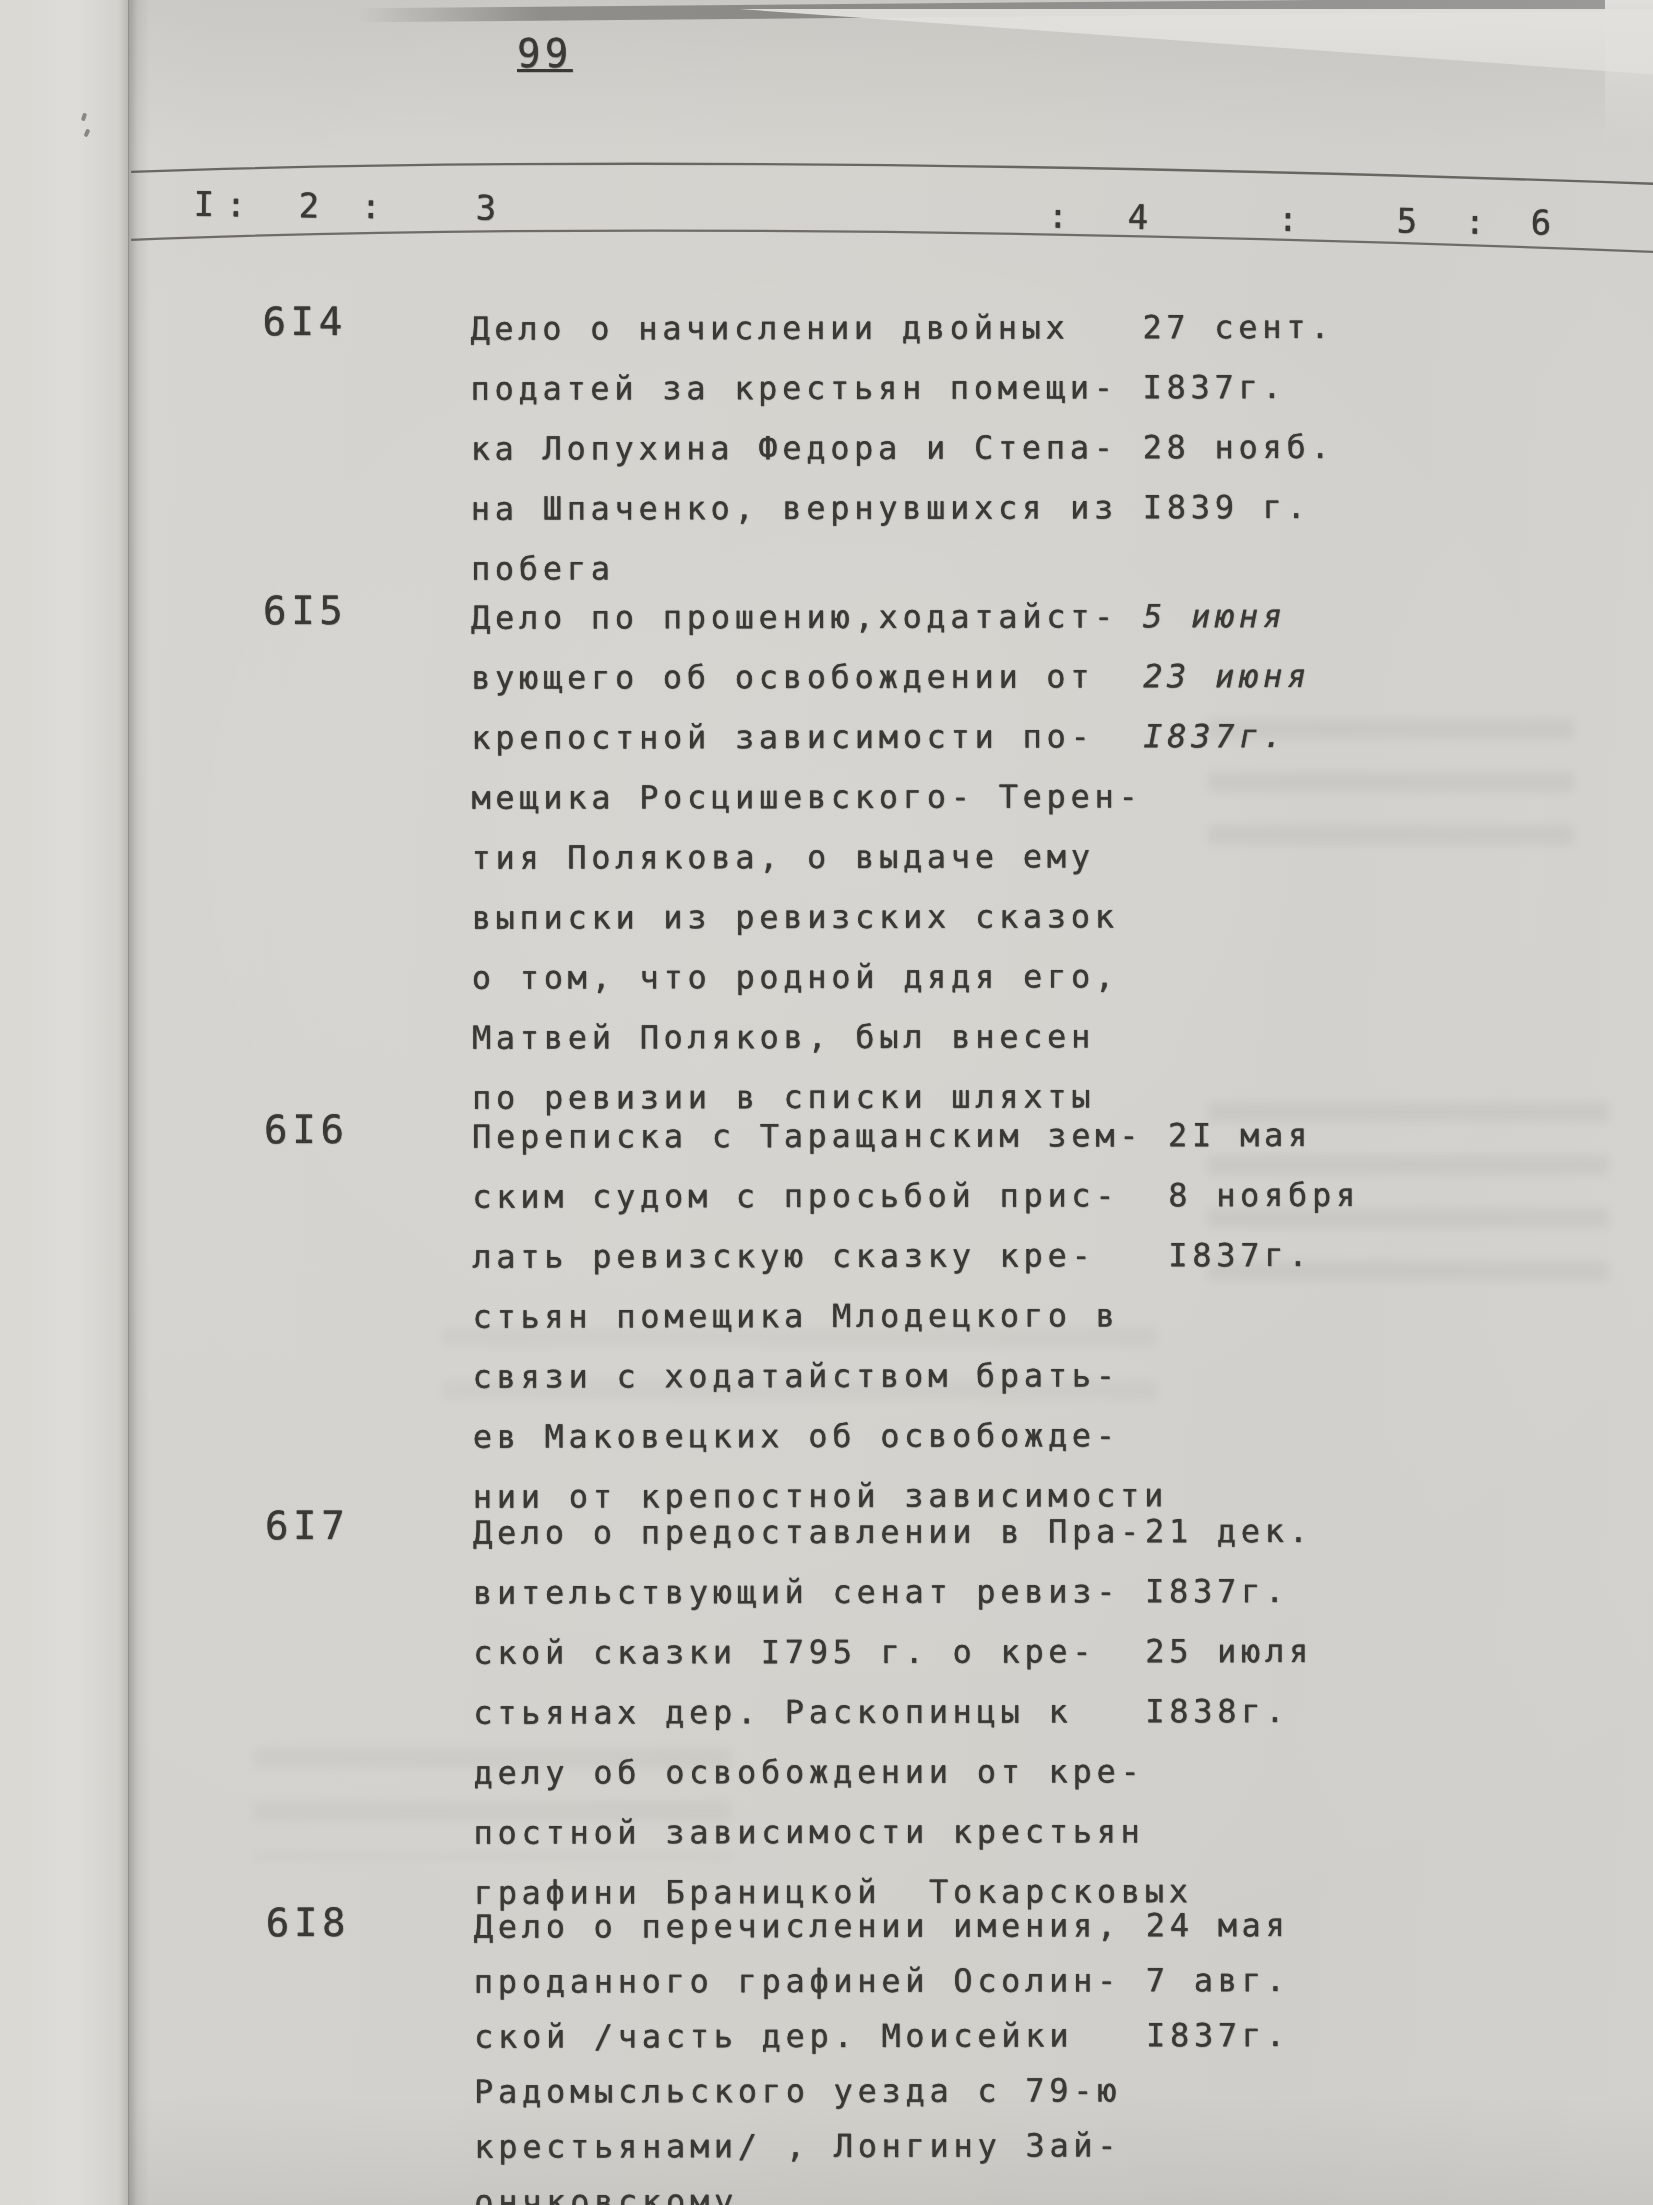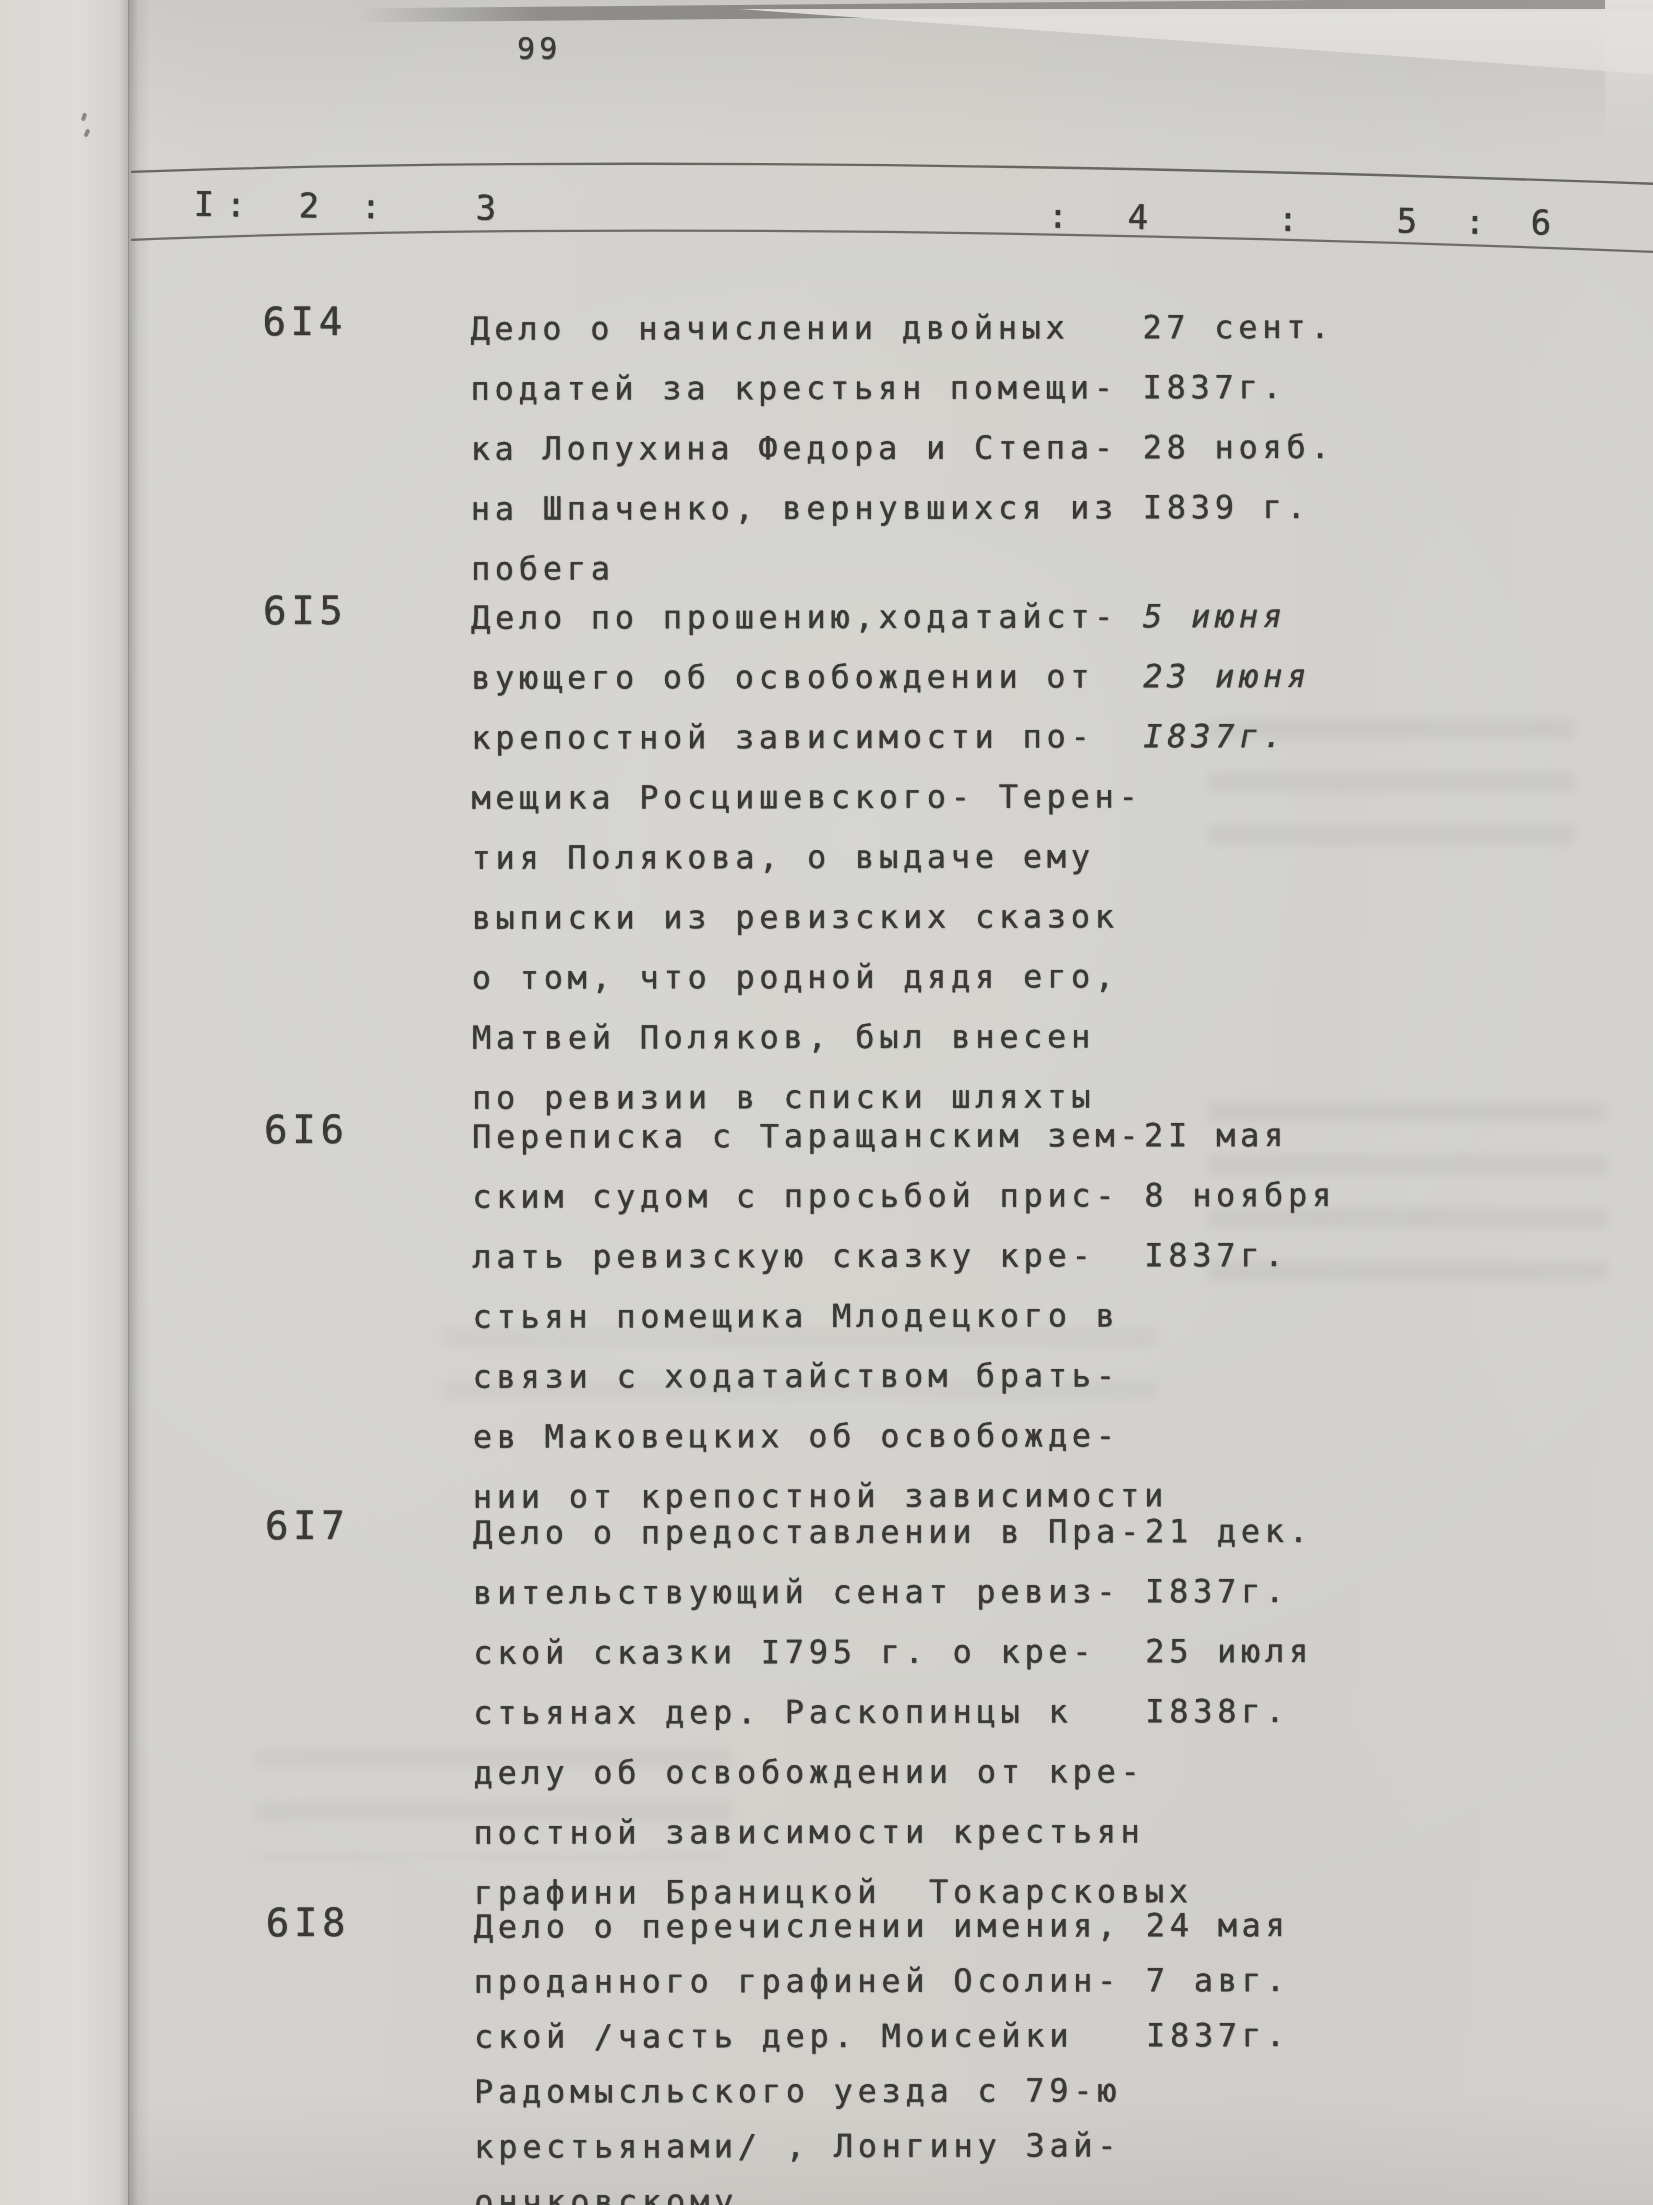--- a/index.html
+++ b/index.html
@@ -20,21 +20,21 @@
   .top-dark-strip{position:absolute;left:357px;top:-3.4px;width:1302px;height:13.6px;
     transform:rotate(-0.5deg);transform-origin:right top;
     background:linear-gradient(90deg,rgba(84,83,80,0),rgba(84,83,80,.5) 14%,#8b8a87 34%,#9b9a98 100%);}
   .top-wedge{position:absolute;left:732px;top:8.5px;width:922px;height:66px;
     clip-path:polygon(0 0,100% 0,100% 100%);
     background:linear-gradient(180deg,#e4e3df,#dddcd8);opacity:.92;}
   .right-edge{position:absolute;left:1605px;top:0;width:49px;height:145px;
     background:linear-gradient(180deg,#e1e0dc,rgba(225,224,220,0));}
   
   .ink{color:#3a3936;text-shadow:0 0 0.9px rgba(58,57,54,.85),0.5px 0.5px 0.7px rgba(58,57,54,.45);}
-  .page-number{position:absolute;left:517px;top:31px;font-size:30px;letter-spacing:4.3px;}
+  .page-number{position:absolute;left:517px;top:31px;font-size:39px;letter-spacing:4.3px;text-decoration:underline;}
   .rules{position:absolute;left:0;top:0;pointer-events:none;}
   .header-row{position:absolute;left:0;top:182px;width:1654px;height:51px;
     transform:rotate(0.8deg);transform-origin:73px 0;font-size:34px;}
   .hcell{position:absolute;top:0;white-space:pre;}
   .entries{position:absolute;left:0;top:0;width:1654px;height:2205px;transform:rotate(-0.12deg);}
   .entry{position:absolute;left:0;width:1654px;font-size:32px;letter-spacing:4.7px;}
   .enum{position:absolute;left:264px;top:0;font-size:39px;}
   .desc{position:absolute;left:472px;top:0;white-space:pre;}
   .dates{position:absolute;left:1144px;top:0;white-space:pre;}
   .tline{display:block;}
@@ -87,21 +87,21 @@
         <div class="dates" style="line-height: 60px;"><span class="tline">27 сент.</span><span class="tline">I837г.</span><span class="tline">28 нояб.</span><span class="tline">I839 г.</span></div>
       </div>
       <div class="entry ink" style="top: 587px;">
         <div class="enum">6I5</div>
         <div class="desc" style="line-height: 60px;"><span class="tline">Дело по прошению,ходатайст-</span><span class="tline">вующего об освобождении от</span><span class="tline">крепостной зависимости по-</span><span class="tline">мещика Росцишевского- Терен-</span><span class="tline">тия Полякова, о выдаче ему</span><span class="tline">выписки из ревизских сказок</span><span class="tline">о том, что родной дядя его,</span><span class="tline">Матвей Поляков, был внесен</span><span class="tline">по ревизии в списки шляхты</span></div>
         <div class="dates" style="line-height: 60px; font-style: italic;"><span class="tline">5 июня</span><span class="tline">23 июня</span><span class="tline">I837г.</span></div>
       </div>
       <div class="entry ink" style="top: 1106px;">
         <div class="enum">6I6</div>
         <div class="desc" style="line-height: 60px;"><span class="tline">Переписка с Таращанским зем-</span><span class="tline">ским судом с просьбой прис-</span><span class="tline">лать ревизскую сказку кре-</span><span class="tline">стьян помещика Млодецкого в</span><span class="tline">связи с ходатайством брать-</span><span class="tline">ев Маковецких об освобожде-</span><span class="tline">нии от крепостной зависимости</span></div>
-        <div class="dates" style="line-height: 60px;"><span class="tline">2I мая</span><span class="tline">8 ноября</span><span class="tline">I837г.</span></div>
+        <div class="dates" style="line-height: 60px; margin-left: 24px;"><span class="tline">2I мая</span><span class="tline">8 ноября</span><span class="tline">I837г.</span></div>
       </div>
       <div class="entry ink" style="top: 1502px;">
         <div class="enum">6I7</div>
         <div class="desc" style="line-height: 60px;"><span class="tline">Дело о предоставлении в Пра-</span><span class="tline">вительствующий сенат ревиз-</span><span class="tline">ской сказки I795 г. о кре-</span><span class="tline">стьянах дер. Раскопинцы к</span><span class="tline">делу об освобождении от кре-</span><span class="tline">постной зависимости крестьян</span><span class="tline">графини Браницкой  Токарсковых</span></div>
         <div class="dates" style="line-height: 60px;"><span class="tline">21 дек.</span><span class="tline">I837г.</span><span class="tline">25 июля</span><span class="tline">I838г.</span></div>
       </div>
       <div class="entry ink" style="top: 1899px;">
         <div class="enum">6I8</div>
         <div class="desc" style="line-height: 55px;"><span class="tline">Дело о перечислении имения,</span><span class="tline">проданного графиней Осолин-</span><span class="tline">ской /часть дер. Моисейки</span><span class="tline">Радомысльского уезда с 79-ю</span><span class="tline">крестьянами/ , Лонгину Зай-</span><span class="tline">ончковскому</span></div>
         <div class="dates" style="line-height: 55px;"><span class="tline">24 мая</span><span class="tline">7 авг.</span><span class="tline">I837г.</span></div>

